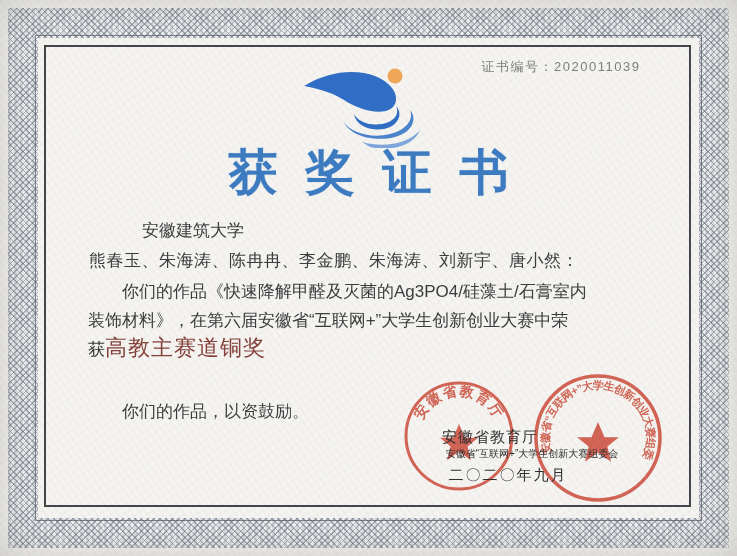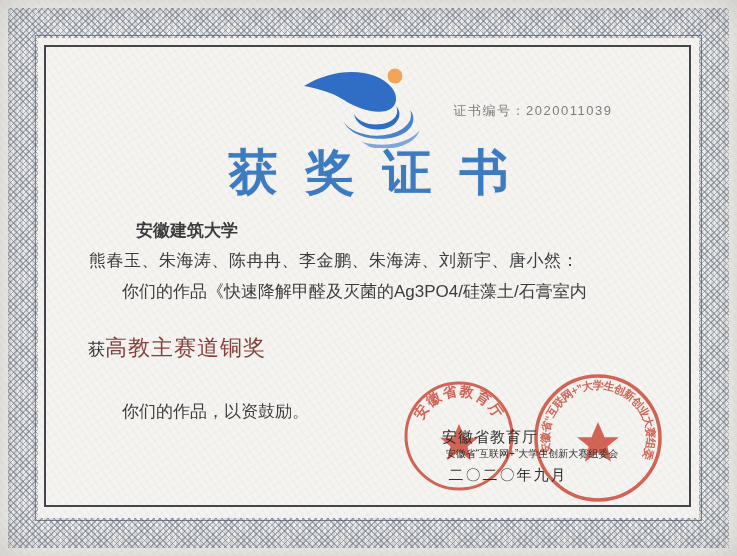--- a/index.html
+++ b/index.html
@@ -40,33 +40,33 @@
   .band.bottom{left:8px;right:8px;bottom:8px;height:30px;
     border-radius:8px 8px 0 0/5px 5px 0 0;}
   .band.left{top:8px;bottom:8px;left:8px;width:30px;
     border-radius:0 8px 8px 0/0 5px 5px 0;}
   .band.right{top:8px;bottom:8px;right:8px;width:30px;
     border-radius:8px 0 0 8px/5px 0 0 5px;}
   .band-line{position:absolute;inset:35px;border:1px solid rgba(75,80,92,.65);pointer-events:none;}
   .inner-frame{position:absolute;inset:45px 46px 49px 44px;border:2px solid #43464b;pointer-events:none;}
 
   .serial{
-    position:absolute;top:58px;left:428px;width:210px;
-    font-size:13px;letter-spacing:1.5px;color:#7d7d7f;text-align:center;margin-top:44px;
+    position:absolute;top:58px;left:456px;width:210px;
+    font-size:13px;letter-spacing:1.5px;color:#7d7d7f;text-align:center;
   }
   .logo{position:absolute;left:296px;top:64px;width:152px;height:84px;}
   .cert-title{
     position:absolute;left:0;right:0;top:140px;
     text-align:center;padding-left:28px;letter-spacing:28px;
     font-family:"DejaVu Serif","Liberation Serif",serif;
     font-weight:bold;font-size:49px;color:#3d7bc1;
     text-shadow:0 0 1px rgba(61,123,193,.4);
   }
   .t-line{position:absolute;font-size:17px;color:#3c3c3e;white-space:nowrap;}
-  .university{left:136px;top:219px;font-weight:bold;}
+  .university{left:142px;top:219px;}
   .names{left:89px;top:249px;letter-spacing:.5px;}
   .para1{left:122px;top:280px;}
   .para2{left:88px;top:309px;}
   .award-line{left:88px;top:333px;display:flex;align-items:baseline;}
   .award-prefix{font-size:17px;color:#333;}
   .award-text{font-size:22px;font-weight:normal;color:#84403a;letter-spacing:1px;}
   .advisor{left:122px;top:372px;}
   .closing{left:122px;top:400px;}
 
   .sig{position:absolute;color:#2f2f31;font-size:15px;text-align:center;z-index:3;white-space:nowrap;}
@@ -98,20 +98,21 @@
       <path d="M 58,50 C 60,64 82,70 96,62 C 104,57 106,48 100,42 C 104,50 98,58 86,60 C 72,62 62,57 58,50 Z" fill="#2f6ec4"></path>
       <path d="M 48,58 C 56,76 92,80 110,68 C 118,62 120,52 114,46 C 118,56 110,66 94,70 C 74,75 54,68 48,58 Z" fill="#4b82cc"></path>
       <path d="M 66,78 C 88,84 112,80 124,66 C 118,82 94,88 74,83 Z" fill="#7ea6dc"></path>
     </svg>
 
     <div class="cert-title">获奖证书</div>
 
     <div class="t-line university">安徽建筑大学</div>
     <div class="t-line names">熊春玉、朱海涛、陈冉冉、李金鹏、朱海涛、刘新宇、唐小然：</div>
     <div class="t-line para1">你们的作品《快速降解甲醛及灭菌的Ag3PO4/硅藻土/石膏室内</div>
+    <div class="t-line para2">装饰材料》，在第六届安徽省“互联网+”大学生创新创业大赛中荣</div>
     <div class="t-line award-line">
       <span class="award-prefix">获</span>
       <span class="award-text">高教主赛道铜奖</span>
     </div>
     <div class="t-line closing">你们的作品，以资鼓励。</div>
 
     <svg class="stamps" viewBox="0 0 302 142">
 
       <g opacity="0.85">
         <circle cx="66" cy="64" r="53" fill="none" stroke-width="3" stroke="#cf3a28"></circle>

